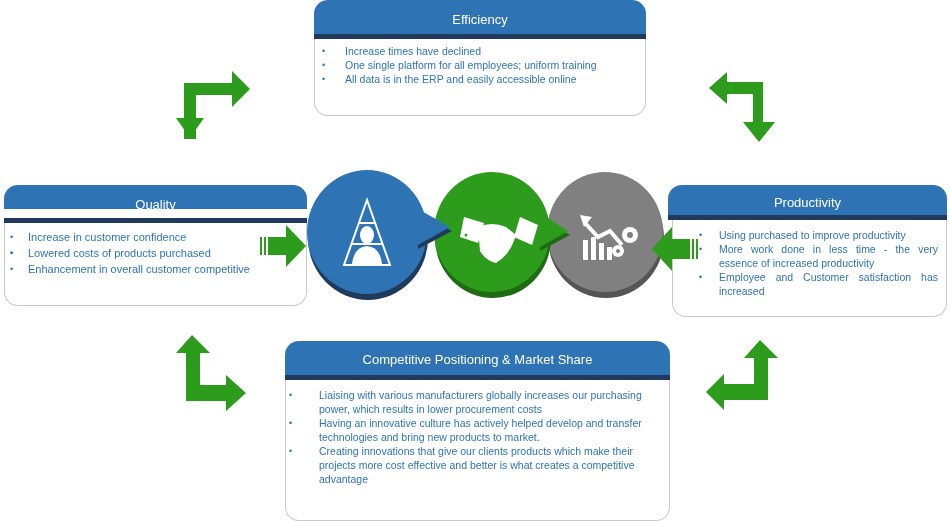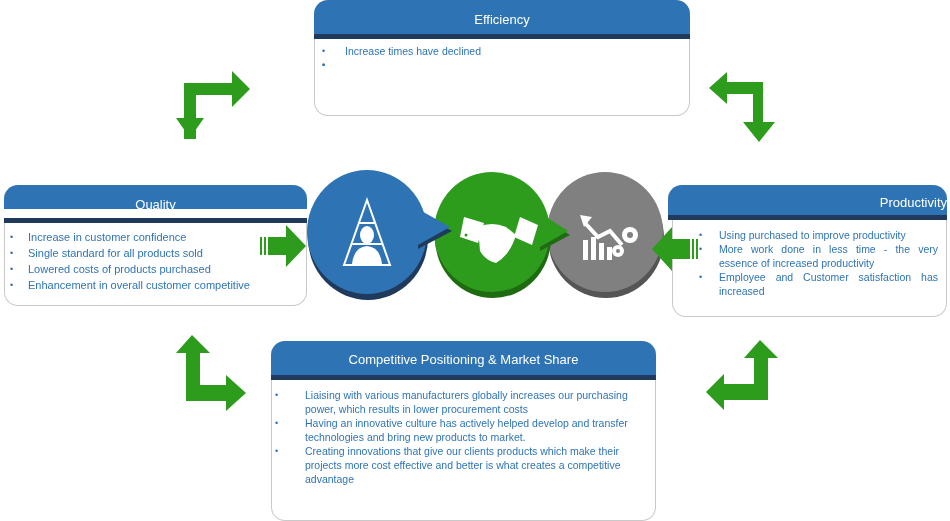--- a/index.html
+++ b/index.html
@@ -12,75 +12,75 @@
   .card .band { position:absolute; left:0; right:0; height:5px; background:#1f3a5c; }
   .card .body { position:absolute; left:0; right:0; bottom:0; background:#fff;
                 border:1px solid #c9c9c9; border-top:none; border-radius:0 0 14px 14px;
                 box-sizing:border-box; }
   .card ul { list-style:none; margin:0; padding:0; }
   .card li { position:relative; color:#2e74b5; font-size:10.5px; line-height:14px; }
   .card li .dot { position:absolute; color:#2e74b5; font-size:9px; }
   .justify li span.txt { text-align:justify; display:block; }
 
   
-  #eff { left:314px; top:0; width:376px; height:116px; }
+  #eff { left:314px; top:0; width:332px; height:116px; }
   #eff .head { height:34px; line-height:40px; }
   #eff .band { top:34px; }
   #eff .body { top:39px; }
   #eff ul { padding:5px 8px 0 30px; }
   #eff li .dot { left:-23px; }
 
   
   #qual { left:4px; top:185px; width:303px; height:121px; }
   #qual .head { height:24px; line-height:40px; }
   #qual .band { top:33px; }
   #qual .body { top:38px; }
   #qual ul { padding:6px 8px 0 23px; }
   #qual li { font-size:11px; line-height:16px; }
   #qual li .dot { left:-18px; }
 
   
   #prod { left:668px; top:185px; width:279px; height:132px; }
-  #prod .head { height:30px; line-height:36px;text-align:right; }
+  #prod .head { height:30px; line-height:36px; }
   #prod .band { top:30px; }
   #prod .body { top:35px; left:4px; }
   #prod ul { padding:8px 8px 0 46px; }
   #prod li .dot { left:-20px; }
 
   
-  #comp { left:271px; top:341px; width:385px; height:180px;padding-left:20px; }
+  #comp { left:285px; top:341px; width:385px; height:180px;padding-left:20px; }
   #comp .head { height:34px; line-height:38px; }
   #comp .band { top:34px; }
   #comp .body { top:39px; }
   #comp ul { padding:8px 18px 0 33px; }
   #comp li .dot { left:-30px; }
   .arrow { position:absolute; }
 </style>
 </head>
 <body>
 
 <div class="card" id="eff">
   <div class="head">Efficiency</div>
   <div class="band"></div>
   <div class="body">
     <ul>
       <li><span class="dot">•</span><span>Increase times have declined</span></li>
-      <li><span class="dot">•</span></li>
-      <li><span class="dot">•</span></li>
+      <li><span class="dot">•</span><span>One single platform for all employees; uniform training</span></li>
+      <li><span class="dot">•</span><span>All data is in the ERP and easily accessible online</span></li>
     </ul>
   </div>
 </div>
 
 <div class="card" id="qual">
   <div class="head">Quality</div>
   <div class="band"></div>
   <div class="body">
     <ul>
       <li><span class="dot">•</span><span>Increase in customer confidence</span></li>
-      <li><span class="dot">•</span><span>Single standard for all products sold</span></li>
+      <li><span class="dot">•</span></li>
       <li><span class="dot">•</span><span>Lowered  costs of products purchased</span></li>
       <li><span class="dot">•</span><span>Enhancement  in overall customer competitive</span></li>
     </ul>
   </div>
 </div>
 
 <div class="card justify" id="prod">
   <div class="head">Productivity</div>
   <div class="band"></div>
   <div class="body">

